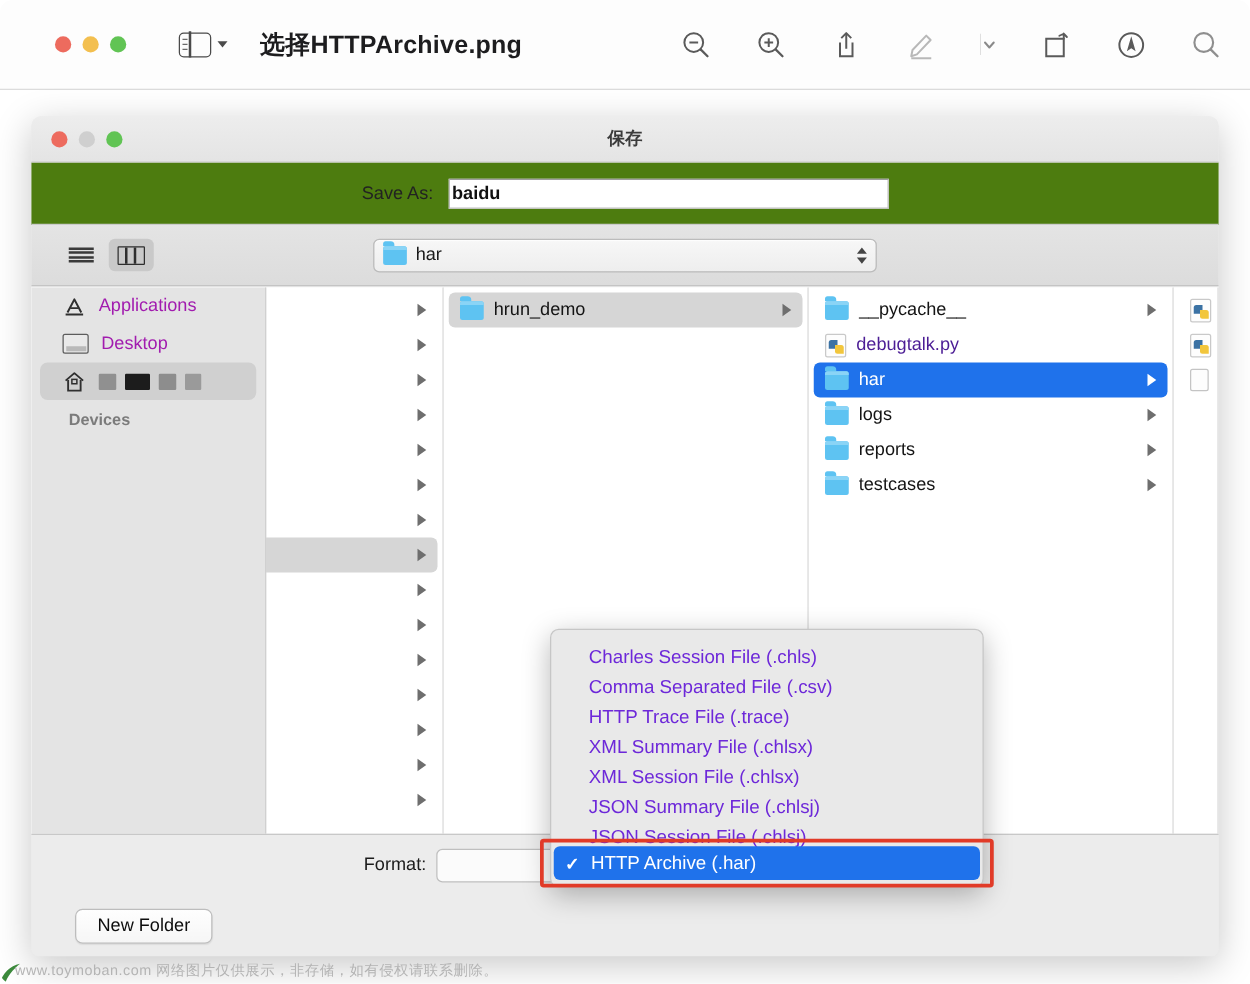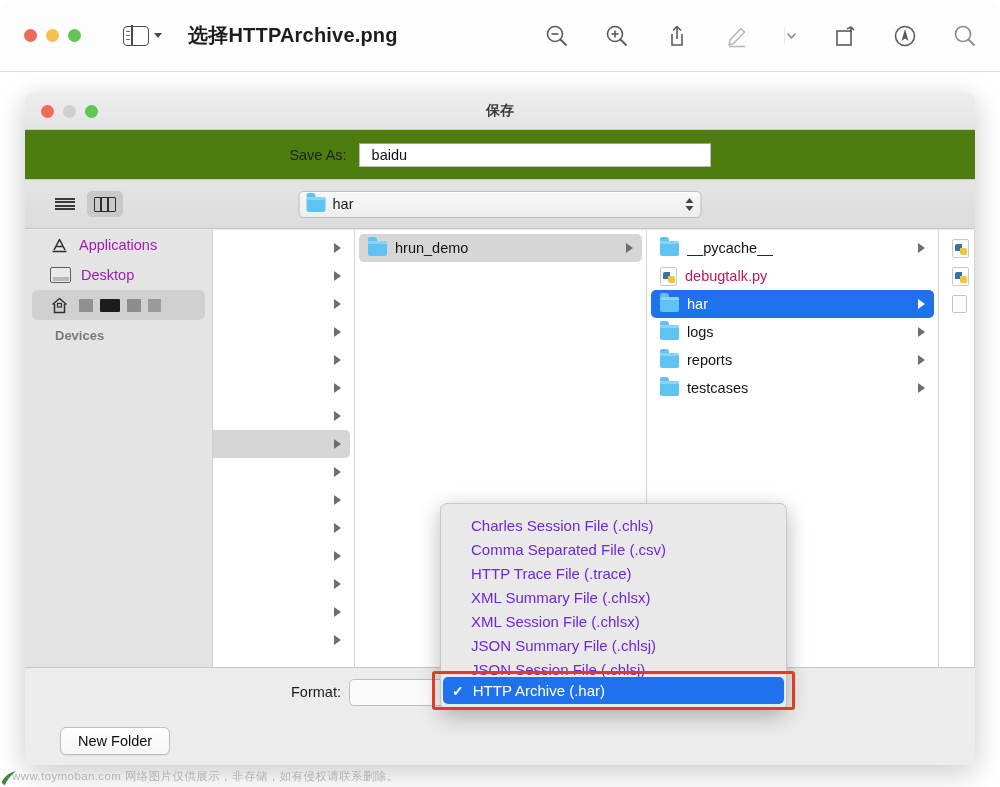--- a/index.html
+++ b/index.html
@@ -16,21 +16,21 @@
     width: 1000px; height: 787px;
     background: #ffffff;
     border-radius: 10px;
     overflow: hidden;
   }
   #preview-titlebar {
     position: absolute; left: 0; top: 0;
     width: 1000px; height: 72px;
     background: #fdfdfd;
     border-bottom: 1px solid #dcdcdc;
-    display: flex; align-items: center;
+    display: flex; align-items: center; padding-left: 20px;
   }
   .tl-dots { display: flex; gap: 9px; margin-left: 24px; }
   .tl-dot { width: 13px; height: 13px; border-radius: 50%; }
   .tl-red { background: #ed6b5e; }
   .tl-yellow { background: #f3bf4f; }
   .tl-green { background: #61c454; }
   .tl-gray { background: #cfcfcf; }
 
   #sidebar-toggle-group {
     display: flex; align-items: center; gap: 5px; margin-left: 42px;
@@ -83,23 +83,24 @@
     border-bottom: 1px solid #cbcbcb;
     display: flex; align-items: center; justify-content: center;
   }
   #saveas-label { font-size: 14.5px; color: #222; margin-right: 12px; }
   #saveas-input {
     width: 352px; height: 24px;
     background: #ffffff;
     border: 1px solid #bdbdbd;
     border-top-color: #9d9d9d;
     font-size: 14.5px; color: #111;
-    padding: 0 12px; line-height: 22px;
+    padding: 0 2px; line-height: 22px;
     font-family: "Liberation Sans", sans-serif;
     outline: none;
+    font-weight: bold;
   }
 
   #nav-row {
     height: 49px; width: 100%;
     background: linear-gradient(#e4e4e4, #dcdcdc);
     border-bottom: 1px solid #c4c4c4;
     display: flex; align-items: center; position: relative;
   }
   #view-buttons { display: flex; align-items: center; gap: 4px; margin-left: 22px; }
   .view-btn {
@@ -158,21 +159,21 @@
   .frow .name { margin-left: 8px; white-space: nowrap; overflow: hidden; }
   .frow .arrow {
     margin-left: auto;
     width: 0; height: 0;
     border-top: 5px solid transparent; border-bottom: 5px solid transparent;
     border-left: 7px solid #6e6e6e;
   }
   .frow.sel-active { background: #1f72eb; color: #ffffff; }
   .frow.sel-active .arrow { border-left-color: #ffffff; }
   .frow.sel-inactive { background: #d6d6d6; }
-  .frow.dimmed { color: #be185d; }
+  .frow.dimmed { color: #4c1d95; }
 
   .folder-ico {
     width: 19px; height: 15px; flex: 0 0 19px;
     background: #5ec3f2; border-radius: 2px; position: relative;
   }
   .folder-ico::before {
     content: ""; position: absolute; left: 0; top: -3.5px; width: 9px; height: 4px;
     background: #5ec3f2; border-radius: 2px 3px 0 0;
   }
   .folder-ico::after {

